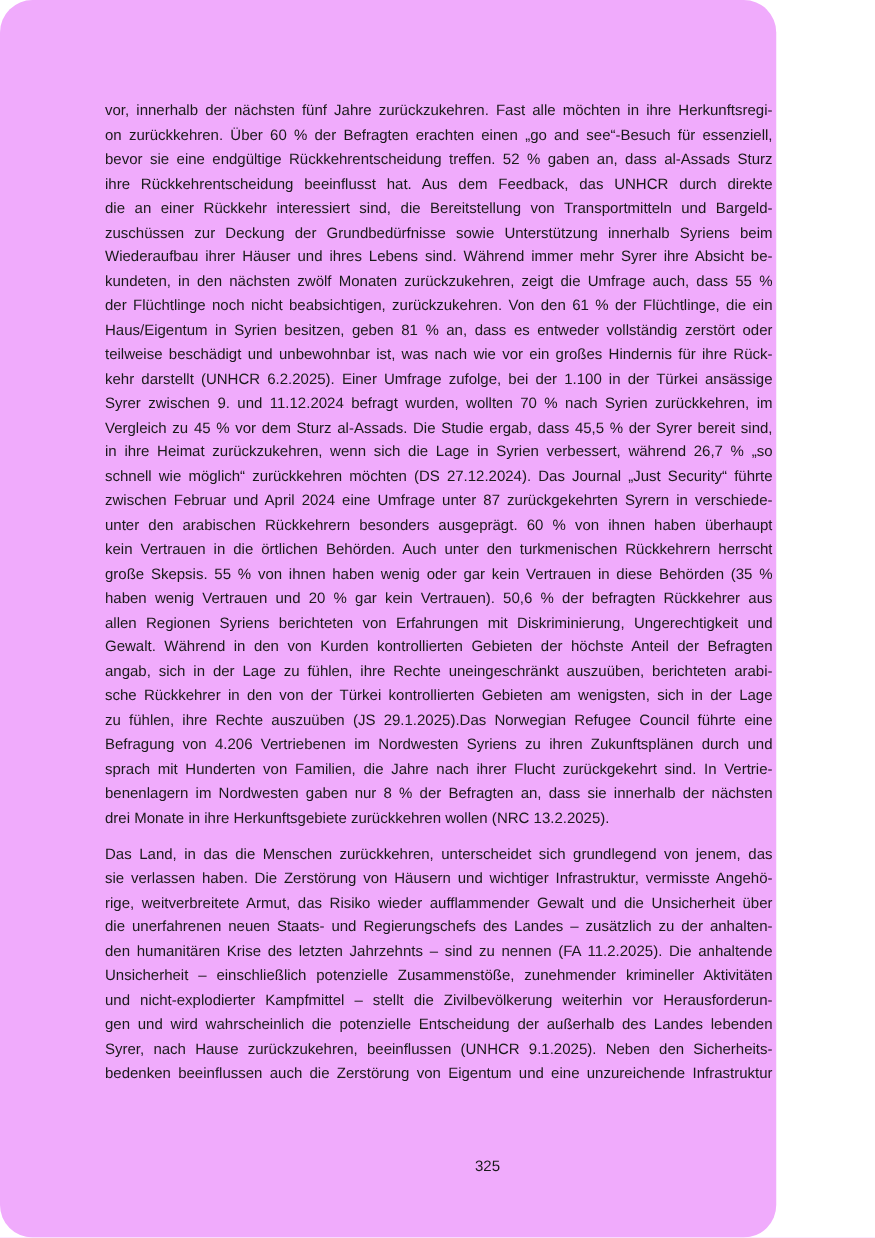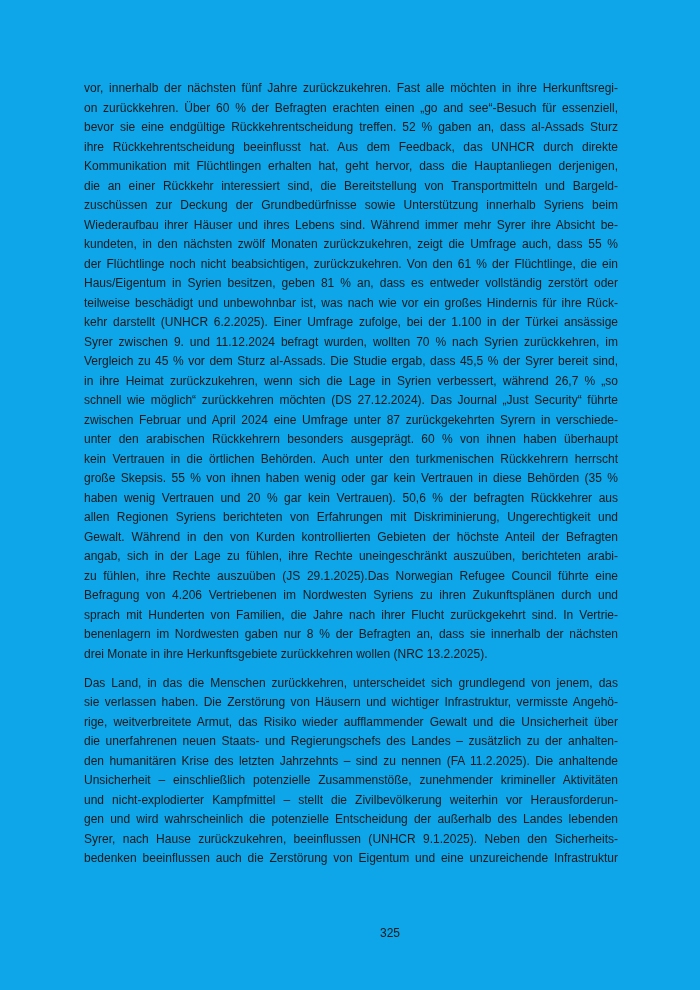--- a/index.html
+++ b/index.html
@@ -2,26 +2,27 @@
 <html lang="de"><head>
 <meta charset="utf-8">
 <style>
   html, body {
     margin: 0;
     padding: 0;
     background: #ffffff;
   }
   .page {
     position: relative;
-    width: 700px;
+    width: 621px;
     height: 990px;
-    background: #0ea5e9;
+    background: #f0abfc;
     font-family: "Liberation Sans", "DejaVu Sans", sans-serif;
     color: #1a1a1a;
     overflow: hidden;
+    border-radius: 26px;
   }
   .text-block {
     position: absolute;
     left: 84px;
     top: 79px;
     width: 534px;
     font-size: 12px;
   }
   .para {
     margin: 0 0 9.75px 0;
@@ -59,41 +60,41 @@
 </head>
 <body>
 
 <div class="page">
   <div class="text-block">
       <div class="para">
         <div class="line"><span>vor, innerhalb der nächsten fünf Jahre zurückzukehren. Fast alle möchten in ihre Herkunftsregi-</span></div>
         <div class="line"><span>on zurückkehren. Über 60 % der Befragten erachten einen „go and see“-Besuch für essenziell,</span></div>
         <div class="line"><span>bevor sie eine endgültige Rückkehrentscheidung treffen. 52 % gaben an, dass al-Assads Sturz</span></div>
         <div class="line"><span>ihre Rückkehrentscheidung beeinflusst hat. Aus dem Feedback, das UNHCR durch direkte</span></div>
-        <div class="line"><span>Kommunikation mit Flüchtlingen erhalten hat, geht hervor, dass die Hauptanliegen derjenigen,</span></div>
         <div class="line"><span>die an einer Rückkehr interessiert sind, die Bereitstellung von Transportmitteln und Bargeld-</span></div>
         <div class="line"><span>zuschüssen zur Deckung der Grundbedürfnisse sowie Unterstützung innerhalb Syriens beim</span></div>
         <div class="line"><span>Wiederaufbau ihrer Häuser und ihres Lebens sind. Während immer mehr Syrer ihre Absicht be-</span></div>
         <div class="line"><span>kundeten, in den nächsten zwölf Monaten zurückzukehren, zeigt die Umfrage auch, dass 55 %</span></div>
         <div class="line"><span>der Flüchtlinge noch nicht beabsichtigen, zurückzukehren. Von den 61 % der Flüchtlinge, die ein</span></div>
         <div class="line"><span>Haus/Eigentum in Syrien besitzen, geben 81 % an, dass es entweder vollständig zerstört oder</span></div>
         <div class="line"><span>teilweise beschädigt und unbewohnbar ist, was nach wie vor ein großes Hindernis für ihre Rück-</span></div>
         <div class="line"><span>kehr darstellt (</span><span class="doclink">UNHCR 6.2.2025</span><span>). Einer Umfrage zufolge, bei der 1.100 in der Türkei ansässige</span></div>
         <div class="line"><span>Syrer zwischen 9. und 11.12.2024 befragt wurden, wollten 70 % nach Syrien zurückkehren, im</span></div>
         <div class="line"><span>Vergleich zu 45 % vor dem Sturz al-Assads. Die Studie ergab, dass 45,5 % der Syrer bereit sind,</span></div>
         <div class="line"><span>in ihre Heimat zurückzukehren, wenn sich die Lage in Syrien verbessert, während 26,7 % „so</span></div>
         <div class="line"><span>schnell wie möglich“ zurückkehren möchten (</span><span class="doclink">DS 27.12.2024</span><span>). Das Journal „Just Security“ führte</span></div>
         <div class="line"><span>zwischen Februar und April 2024 eine Umfrage unter 87 zurückgekehrten Syrern in verschiede-</span></div>
         <div class="line"><span>unter den arabischen Rückkehrern besonders ausgeprägt. 60 % von ihnen haben überhaupt</span></div>
         <div class="line"><span>kein Vertrauen in die örtlichen Behörden. Auch unter den turkmenischen Rückkehrern herrscht</span></div>
         <div class="line"><span>große Skepsis. 55 % von ihnen haben wenig oder gar kein Vertrauen in diese Behörden (35 %</span></div>
         <div class="line"><span>haben wenig Vertrauen und 20 % gar kein Vertrauen). 50,6 % der befragten Rückkehrer aus</span></div>
         <div class="line"><span>allen Regionen Syriens berichteten von Erfahrungen mit Diskriminierung, Ungerechtigkeit und</span></div>
         <div class="line"><span>Gewalt. Während in den von Kurden kontrollierten Gebieten der höchste Anteil der Befragten</span></div>
         <div class="line"><span>angab, sich in der Lage zu fühlen, ihre Rechte uneingeschränkt auszuüben, berichteten arabi-</span></div>
+        <div class="line"><span>sche Rückkehrer in den von der Türkei kontrollierten Gebieten am wenigsten, sich in der Lage</span></div>
         <div class="line"><span>zu fühlen, ihre Rechte auszuüben (</span><span class="doclink">JS 29.1.2025</span><span>).Das Norwegian Refugee Council führte eine</span></div>
         <div class="line"><span>Befragung von 4.206 Vertriebenen im Nordwesten Syriens zu ihren Zukunftsplänen durch und</span></div>
         <div class="line"><span>sprach mit Hunderten von Familien, die Jahre nach ihrer Flucht zurückgekehrt sind. In Vertrie-</span></div>
         <div class="line"><span>benenlagern im Nordwesten gaben nur 8 % der Befragten an, dass sie innerhalb der nächsten</span></div>
         <div class="line last"><span>drei Monate in ihre Herkunftsgebiete zurückkehren wollen (</span><span class="doclink">NRC 13.2.2025</span><span>).</span></div>
       </div>
       <div class="para">
         <div class="line"><span>Das Land, in das die Menschen zurückkehren, unterscheidet sich grundlegend von jenem, das</span></div>
         <div class="line"><span>sie verlassen haben. Die Zerstörung von Häusern und wichtiger Infrastruktur, vermisste Angehö-</span></div>
         <div class="line"><span>rige, weitverbreitete Armut, das Risiko wieder aufflammender Gewalt und die Unsicherheit über</span></div>

